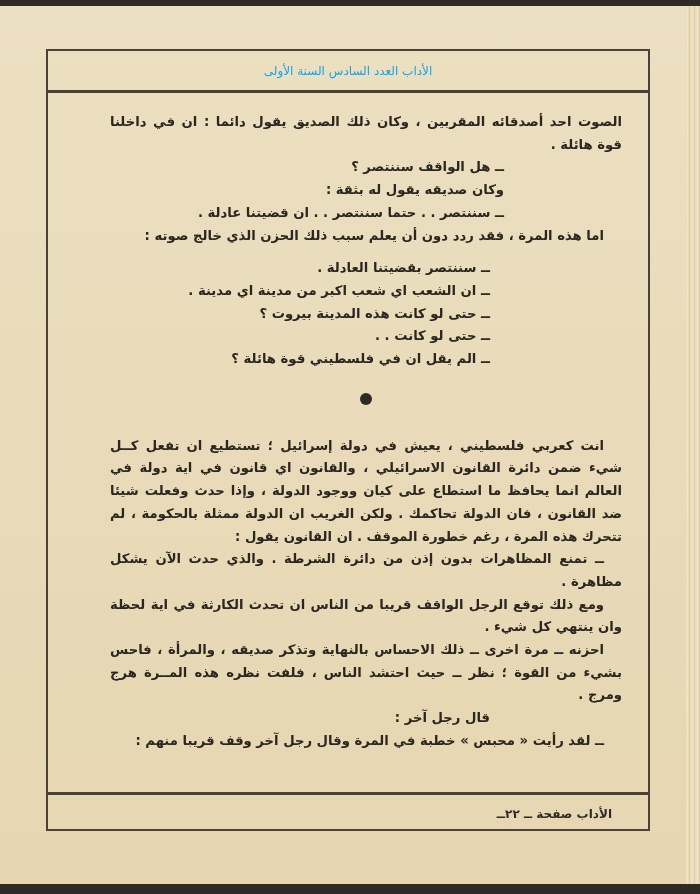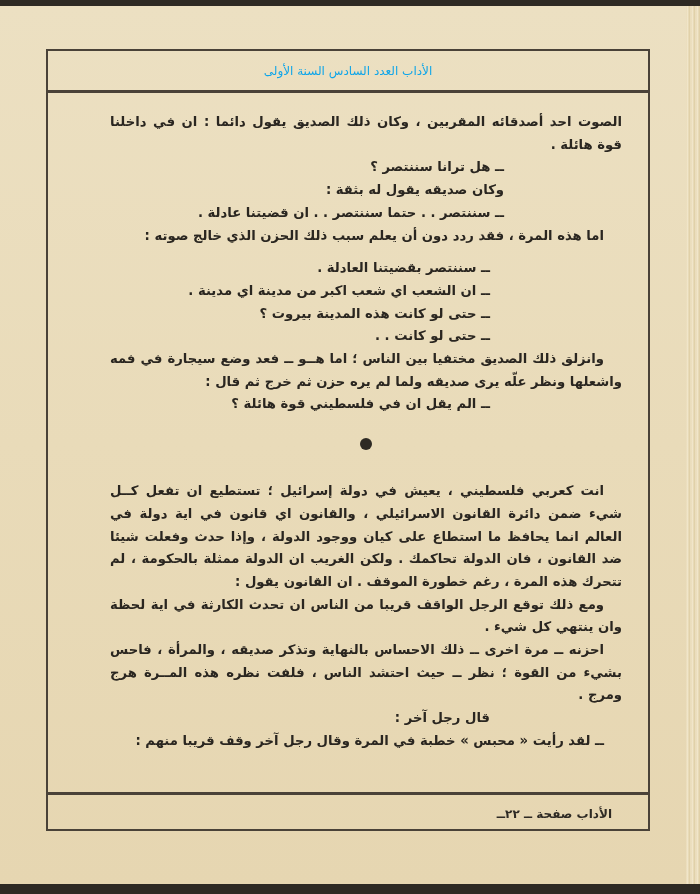--- a/index.html
+++ b/index.html
@@ -62,35 +62,35 @@
 <div class="paper-edge"></div>
 
 <div class="frame">
   <div class="header">
     <span class="header-text">الأداب العدد السادس السنة الأولى</span>
   </div>
 
   <div class="body">
     <div class="text-col">
       <p class="p">الصوت احد أصدقائه المقربين ، وكان ذلك الصديق يقول دائما : ان في داخلنا قوة هائلة .</p>
-      <p class="p indent1">ــ هل ترانا سننتصر ؟</p>
+      <p class="p indent1">ــ هل الواقف سننتصر ؟</p>
       <p class="p indent1">وكان صديقه يقول له بثقة :</p>
       <p class="p indent1">ــ سننتصر . . حتما سننتصر . . ان قضيتنا عادلة .</p>
       <p class="p indent3">اما هذه المرة ، فقد ردد دون أن يعلم سبب ذلك الحزن الذي خالج صوته :</p>
       <div class="gap"></div>
       <p class="p indent2">ــ سننتصر بقضيتنا العادلة .</p>
       <p class="p indent2">ــ ان الشعب اي شعب اكبر من مدينة اي مدينة .</p>
       <p class="p indent2">ــ حتى لو كانت هذه المدينة بيروت ؟</p>
       <p class="p indent2">ــ حتى لو كانت . .</p>
-      <p class="p indent-para">وانزلق ذلك الصديق مختفيا بين الناس ؛ اما هــو ــ فعد وضع سيجارة في فمه واشعلها ونظر علّه يرى صديقه ولما لم يره حزن ثم خرج ثم قال :</p>
       <p class="p indent2">ــ الم يقل ان في فلسطيني قوة هائلة ؟</p>
 
       <div class="dot"></div>
 
       <p class="p indent-para">انت كعربي فلسطيني ، يعيش في دولة إسرائيل ؛ تستطيع ان تفعل كــل شيء ضمن دائرة القانون الاسرائيلي ، والقانون اي قانون في اية دولة في العالم انما يحافظ ما استطاع على كيان ووجود الدولة ، وإذا حدث وفعلت شيئا ضد القانون ، فان الدولة تحاكمك . ولكن الغريب ان الدولة ممثلة بالحكومة ، لم تتحرك هذه المرة ، رغم خطورة الموقف . ان القانون يقول :</p>
+      <p class="p indent-para">ــ تمنع المظاهرات بدون إذن من دائرة الشرطة . والذي حدث الآن يشكل مظاهرة .</p>
       <p class="p indent-para">ومع ذلك توقع الرجل الواقف قريبا من الناس ان تحدث الكارثة في اية لحظة وان ينتهي كل شيء .</p>
       <p class="p indent-para">احزنه ــ مرة اخرى ــ ذلك الاحساس بالنهاية وتذكر صديقه ، والمرأة ، فاحس بشيء من القوة ؛ نظر ــ حيث احتشد الناس ، فلفت نظره هذه المــرة هرج ومرج .</p>
       <p class="p indent2">قال رجل آخر :</p>
       <p class="p indent3">ــ لقد رأيت « محبس » خطبة في المرة وقال رجل آخر وقف قريبا منهم :</p>
     </div>
   </div>
 
   <div class="footer">
     <span class="footer-text">الأداب صفحة ــ ٢٢ــ</span>
   </div>

